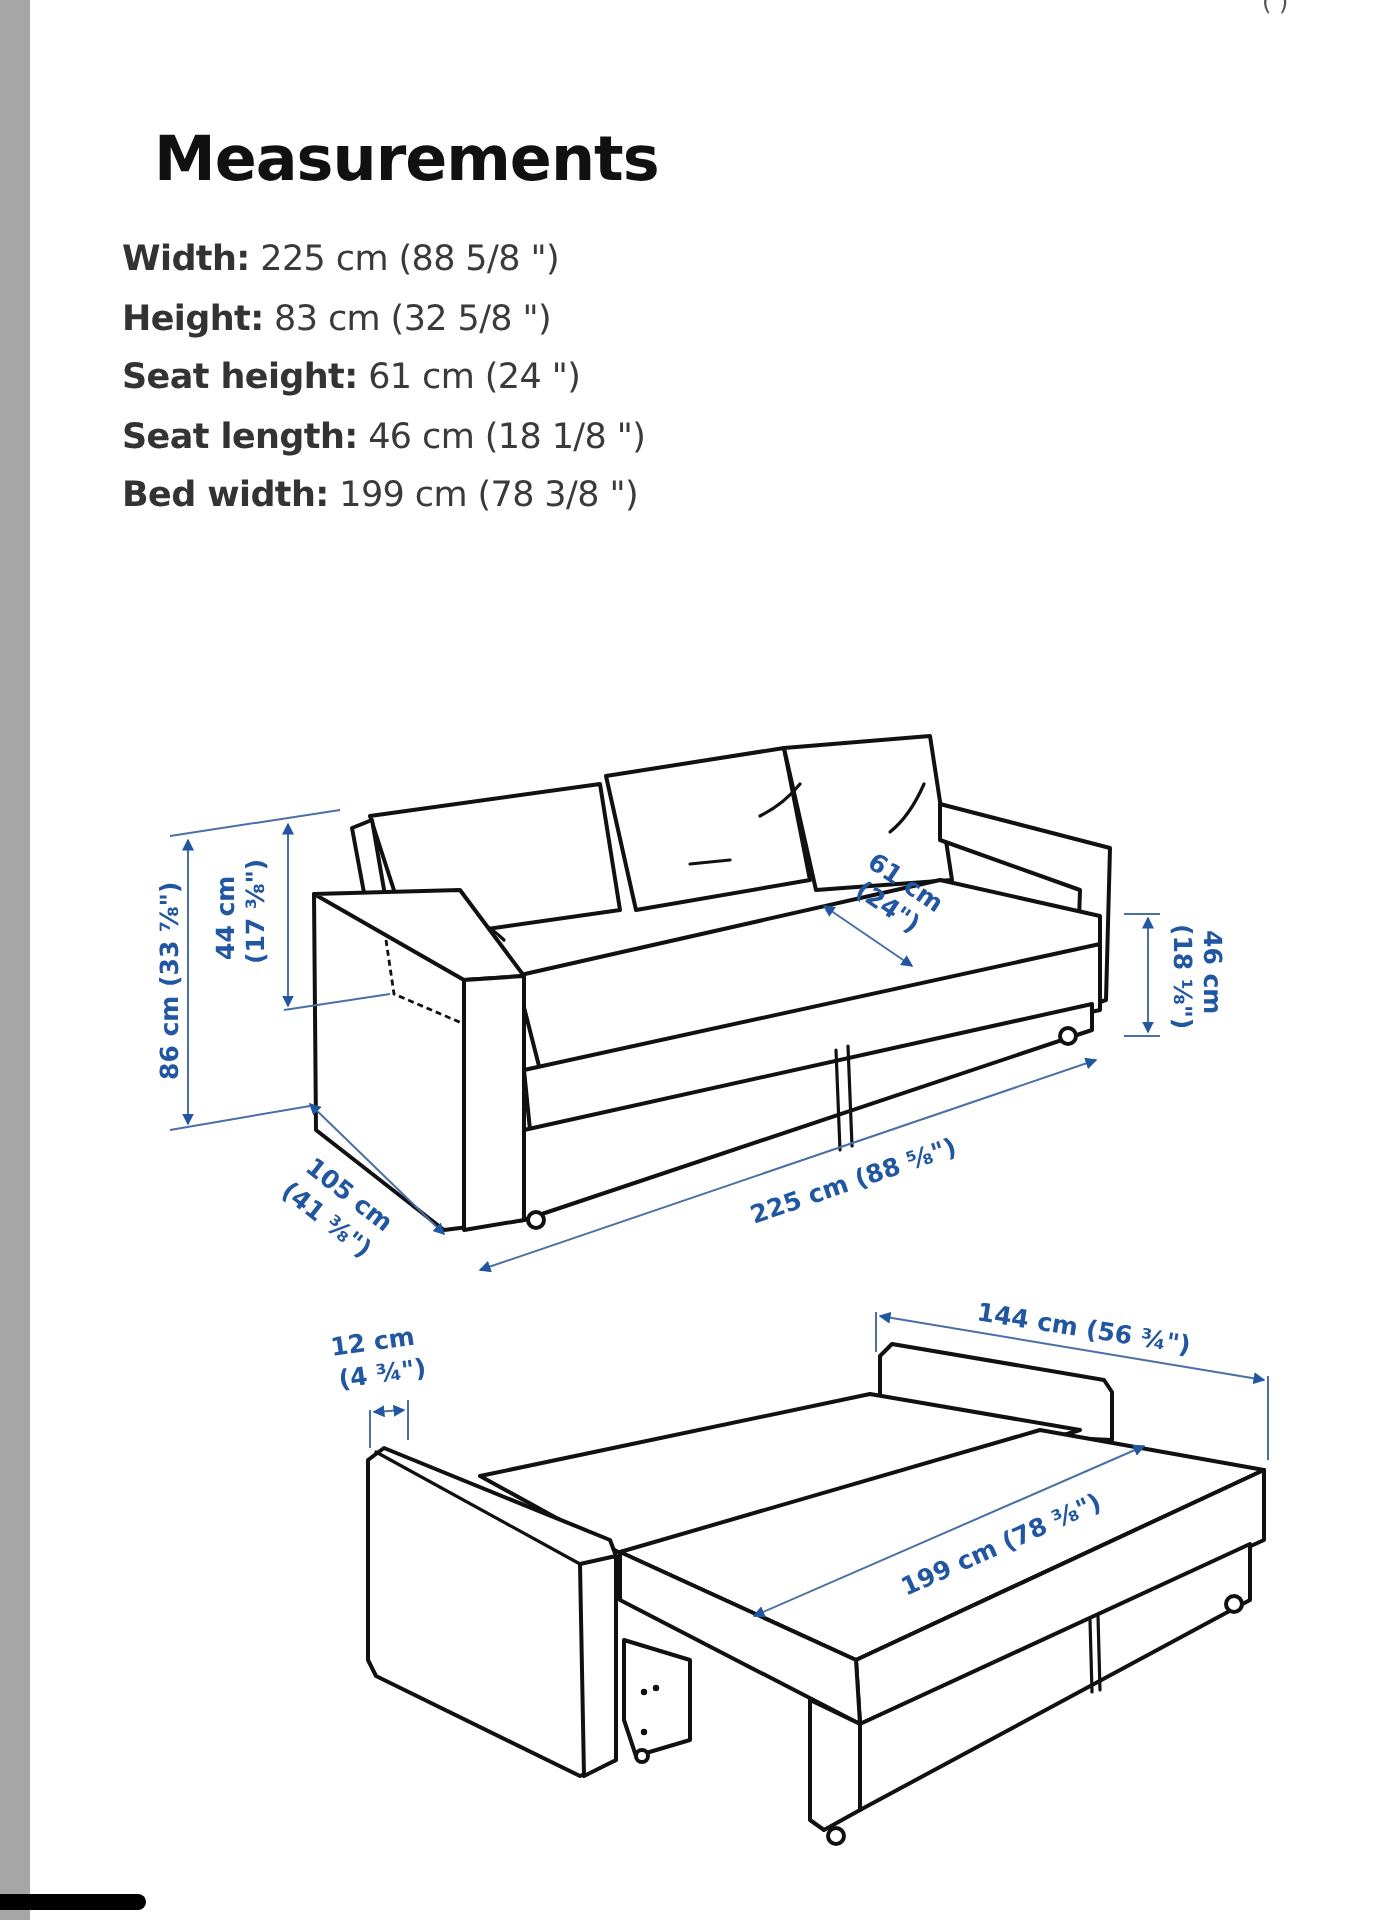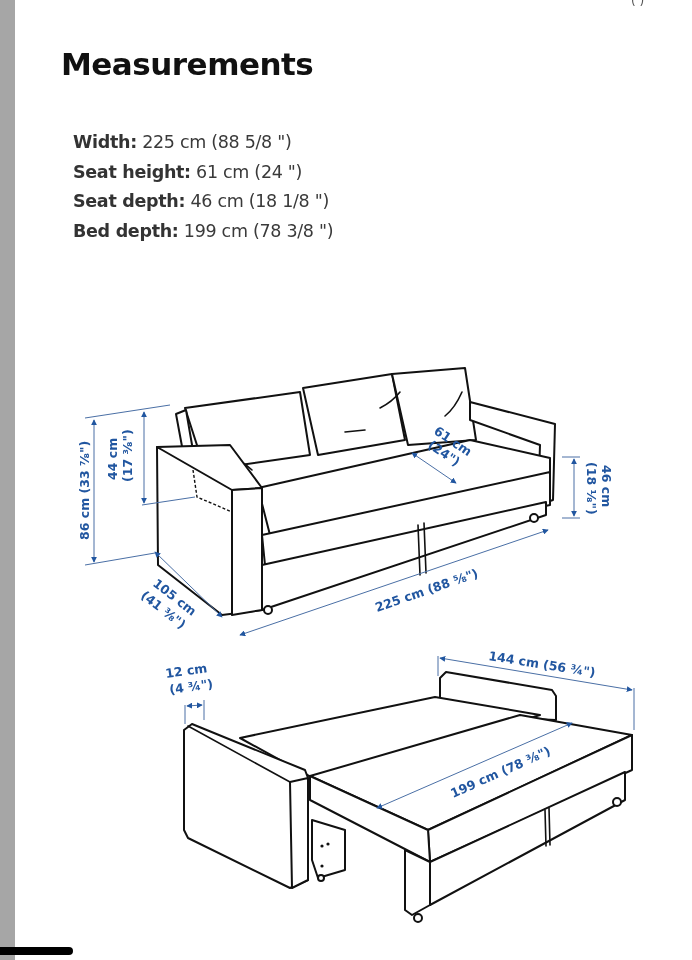--- a/index.html
+++ b/index.html
@@ -11,26 +11,26 @@
     position: absolute; left: 0; top: 0; width: 15px; height: 960px; background: #a6a6a6;
   }
   .home-indicator {
     position: absolute; left: 0; top: 947px; width: 73px; height: 8px;
     background: #000; border-radius: 0 4px 4px 0;
   }
   .top-glyph {
     position: absolute; left: 631px; top: -6px; font-size: 12px; color: #555;
   }
   h1 {
-    position: absolute; left: 61px; top: 46px; margin: 0;
+    position: absolute; left: 61px; top: 46px; margin: 16px;
     font-family: "DejaVu Sans", sans-serif; font-weight: bold;
     font-size: 31px; color: #111; letter-spacing: -0.5px;
   }
   .specs {
-    position: absolute; left: 61px; top: 116px; margin: 12px; padding: 0; list-style: none;
+    position: absolute; left: 61px; top: 116px; margin: 0; padding: 0; list-style: none;
   }
   .specs li {
     font-size: 17.5px; line-height: 29.5px; color: #3a3a3a; white-space: nowrap;
     font-family: "DejaVu Sans", sans-serif; letter-spacing: -0.3px;
   }
   .specs .k { font-weight: bold; color: #333; }
   svg.drawing { position: absolute; left: 0; top: 0; }
   .dim-text {
     font-family: "DejaVu Sans", sans-serif; font-weight: bold; font-size: 12.5px; fill: #2156a0;
   }
@@ -42,23 +42,24 @@
 </head>
 <body>
 
 <div class="left-bar"></div>
 <div class="top-glyph">( )</div>
 
 <h1>Measurements</h1>
 
 <ul class="specs">
   <li><span class="k">Width:</span> <span>225 cm (88 5/8 ")</span></li>
+  <li><span class="k">Height:</span> <span>83 cm (32 5/8 ")</span></li>
   <li><span class="k">Seat height:</span> <span>61 cm (24 ")</span></li>
-  <li><span class="k">Seat depth:</span> <span>46 cm (18 1/8 ")</span></li>
-  <li><span class="k">Bed depth:</span> <span>199 cm (78 3/8 ")</span></li>
+  <li><span class="k">Seat length:</span> <span>46 cm (18 1/8 ")</span></li>
+  <li><span class="k">Bed width:</span> <span>199 cm (78 3/8 ")</span></li>
 </ul>
 
 <svg class="drawing" width="692" height="960" viewBox="0 0 692 960">
   <defs>
     <marker id="arr" viewBox="0 0 8 8" refX="7" refY="4" markerWidth="6" markerHeight="6" orient="auto-start-reverse">
       <path d="M0,0 L8,4 L0,8 z" fill="#2156a0"></path>
     </marker>
   </defs>
 
   <g>

